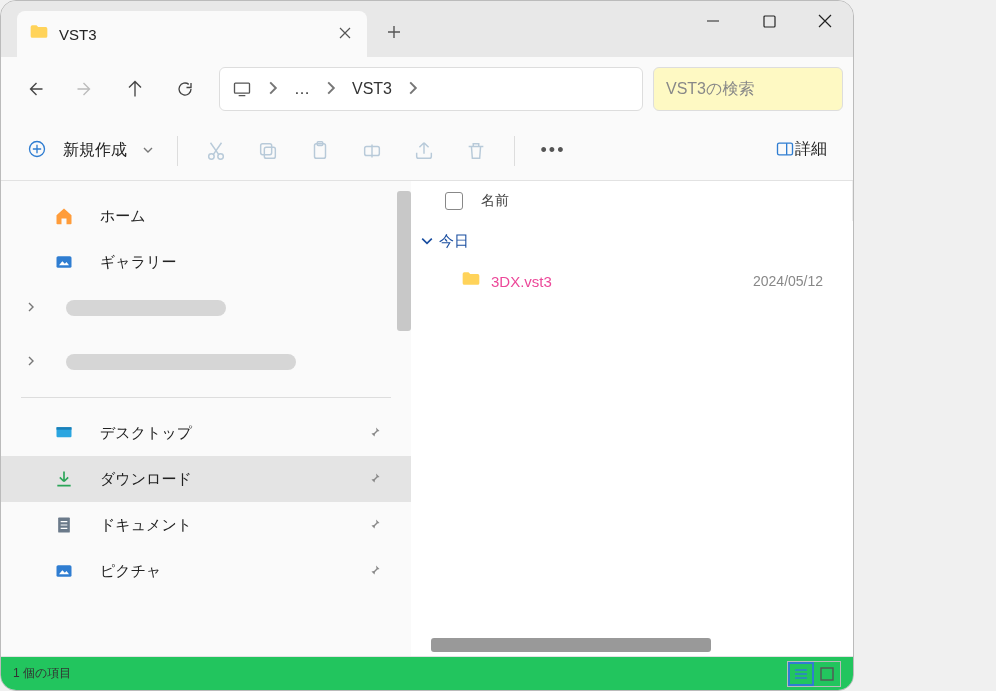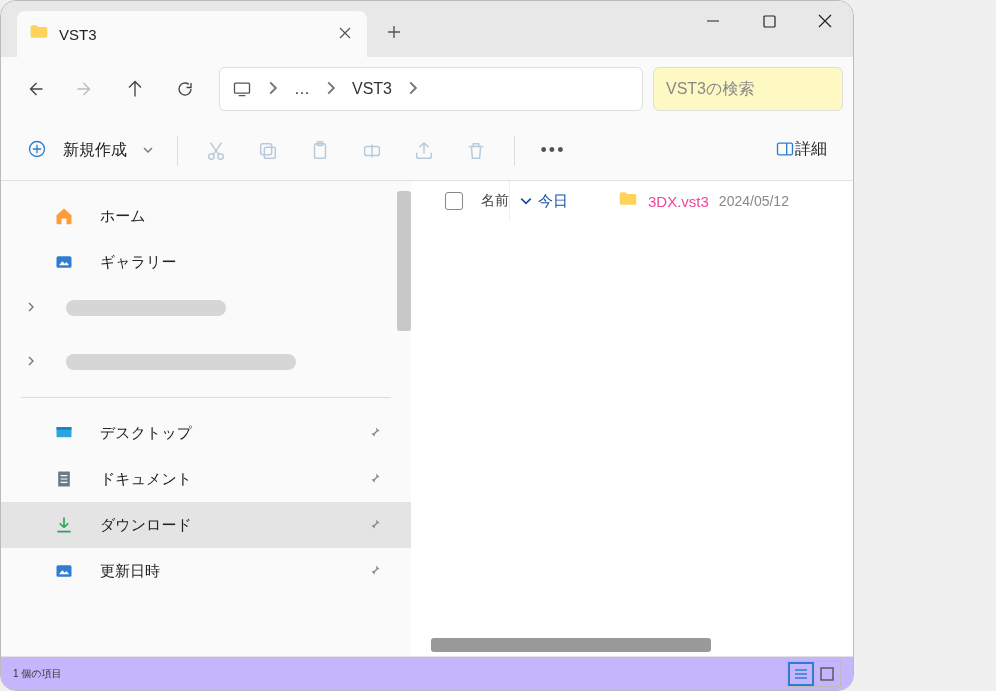--- a/index.html
+++ b/index.html
@@ -88,34 +88,34 @@
     .sb-item { display: flex; align-items: center; height: 46px; padding-left: 52px; gap: 25px; font-size: 15px; color: #222; position: relative; }
     .sb-item.lvl2 { padding-left: 52px; }
     .sb-item.hasexp { padding-left: 20px; }
     .sb-item .exp { color: #777; font-size: 12px; width: 20px; text-align: center; }
     .sb-item .ico { width: 22px; display: flex; justify-content: center; }
     .sb-item.selected { background: #e4e4e4; }
     .sb-item .pin { position: absolute; right: 30px; color: #888; font-size: 14px; }
     .sb-sep { height: 1px; background: #ddd; margin: 12px 20px; }
     .redacted { height: 16px; background: #d6d6d6; border-radius: 8px; }
     
-    .content { flex: 1; display: flex; flex-direction: row; position: relative; overflow: hidden; }
+    .content { flex: 1; display: flex; flex-direction: column; position: relative; overflow: hidden; }
     .columns { display: flex; align-items: center; height: 40px; padding-left: 34px; font-size: 14px; color: #444; }
     .col-check { width: 18px; height: 18px; border: 1px solid #888; border-radius: 3px; margin-right: 14px; }
     .col-name { flex: 1; border-right: 1px solid #eee; height: 100%; display: flex; align-items: center; padding-left: 4px;}
     .col-date { width: 100px; padding-left: 8px; display: flex; align-items: center; height: 100%;}
     .group-hdr { display: flex; align-items: center; gap: 6px; padding-left: 10px; height: 40px; color: #1a4ea0; font-size: 15px; }
     .file-row { display: flex; align-items: center; height: 40px; padding-left: 50px; gap: 10px; }
     .file-row .fname { flex: 1; font-size: 15px; color: #ec4899; }
     .file-row .fdate { width: 100px; color: #888; font-size: 14px; text-align: left;}
     .content-scrollbar { position: absolute; bottom: 4px; left: 20px; height: 14px; width: 280px; background: #999; border-radius: 3px; }
     
     .statusbar {
-      height: 34px; background: #c4b5fd; border-top: 1px solid #e2e2e2;
-      display: flex; align-items: center; padding: 0 12px; font-size: 10px; color: #333;
+      height: 34px; background: #22c55e; border-top: 1px solid #e2e2e2;
+      display: flex; align-items: center; padding: 0 12px; font-size: 12px; color: #333;
     }
     .statusbar .spacer { flex: 1; }
     .view-toggle { display: flex; border: 1px solid #bbb; }
     .vt { width: 26px; height: 24px; display: flex; align-items: center; justify-content: center; }
     .vt.active { border: 2px solid #2f7dd1; }
     .chev-svg { width: 14px; height: 14px; }
   </style>
 </head>
 <body>
 
@@ -322,55 +322,55 @@
               <rect x="3" y="5" width="18" height="3" fill="#1a7fb8"></rect>
             </svg>
         </span>
         <span>デスクトップ</span>
         <span class="pin">
           <svg width="12" height="12" viewBox="0 0 24 24">
               <path fill="#888" d="M14 3l7 7-4 1-5 5-1 5-3-3-5 5 5-5-3-3 5-1 5-5z"></path>
             </svg>
         </span>
       </div>
+      <div class="sb-item lvl2 selected">
+        <span class="ico">
+          <svg width="20" height="20" viewBox="0 0 24 24">
+              <path fill="none" stroke="#2aa558" stroke-width="2" d="M12 3v12m0 0l-5-5m5 5l5-5M4 20h16"></path>
+            </svg>
+        </span>
+        <span>ダウンロード</span>
+        <span class="pin">
+          <svg width="12" height="12" viewBox="0 0 24 24">
+              <path fill="#888" d="M14 3l7 7-4 1-5 5-1 5-3-3-5 5 5-5-3-3 5-1 5-5z"></path>
+            </svg>
+        </span>
+      </div>
       <div class="sb-item lvl2">
         <span class="ico">
           <svg width="20" height="20" viewBox="0 0 24 24">
               <rect x="5" y="3" width="14" height="18" rx="1" fill="#6b7a8a"></rect>
               <path stroke="#fff" stroke-width="1.4" d="M8 8h8M8 12h8M8 16h8"></path>
             </svg>
         </span>
         <span>ドキュメント</span>
         <span class="pin">
           <svg width="12" height="12" viewBox="0 0 24 24">
               <path fill="#888" d="M14 3l7 7-4 1-5 5-1 5-3-3-5 5 5-5-3-3 5-1 5-5z"></path>
             </svg>
         </span>
       </div>
-      <div class="sb-item lvl2 selected">
-        <span class="ico">
-          <svg width="20" height="20" viewBox="0 0 24 24">
-              <path fill="none" stroke="#2aa558" stroke-width="2" d="M12 3v12m0 0l-5-5m5 5l5-5M4 20h16"></path>
-            </svg>
-        </span>
-        <span>ダウンロード</span>
-        <span class="pin">
-          <svg width="12" height="12" viewBox="0 0 24 24">
-              <path fill="#888" d="M14 3l7 7-4 1-5 5-1 5-3-3-5 5 5-5-3-3 5-1 5-5z"></path>
-            </svg>
-        </span>
-      </div>
       <div class="sb-item lvl2">
         <span class="ico">
           <svg width="20" height="20" viewBox="0 0 24 24">
               <rect x="3" y="5" width="18" height="14" rx="2" fill="#2f7dd1"></rect>
               <path fill="#fff" d="M6 16l4-5 3 3 2-2 3 4z"></path>
             </svg>
         </span>
-        <span>更新日時</span>
+        <span>ピクチャ</span>
         <span class="pin">
           <svg width="12" height="12" viewBox="0 0 24 24">
               <path fill="#888" d="M14 3l7 7-4 1-5 5-1 5-3-3-5 5 5-5-3-3 5-1 5-5z"></path>
             </svg>
         </span>
       </div>
     </div>
 
     <div class="content">
       <div class="columns">

